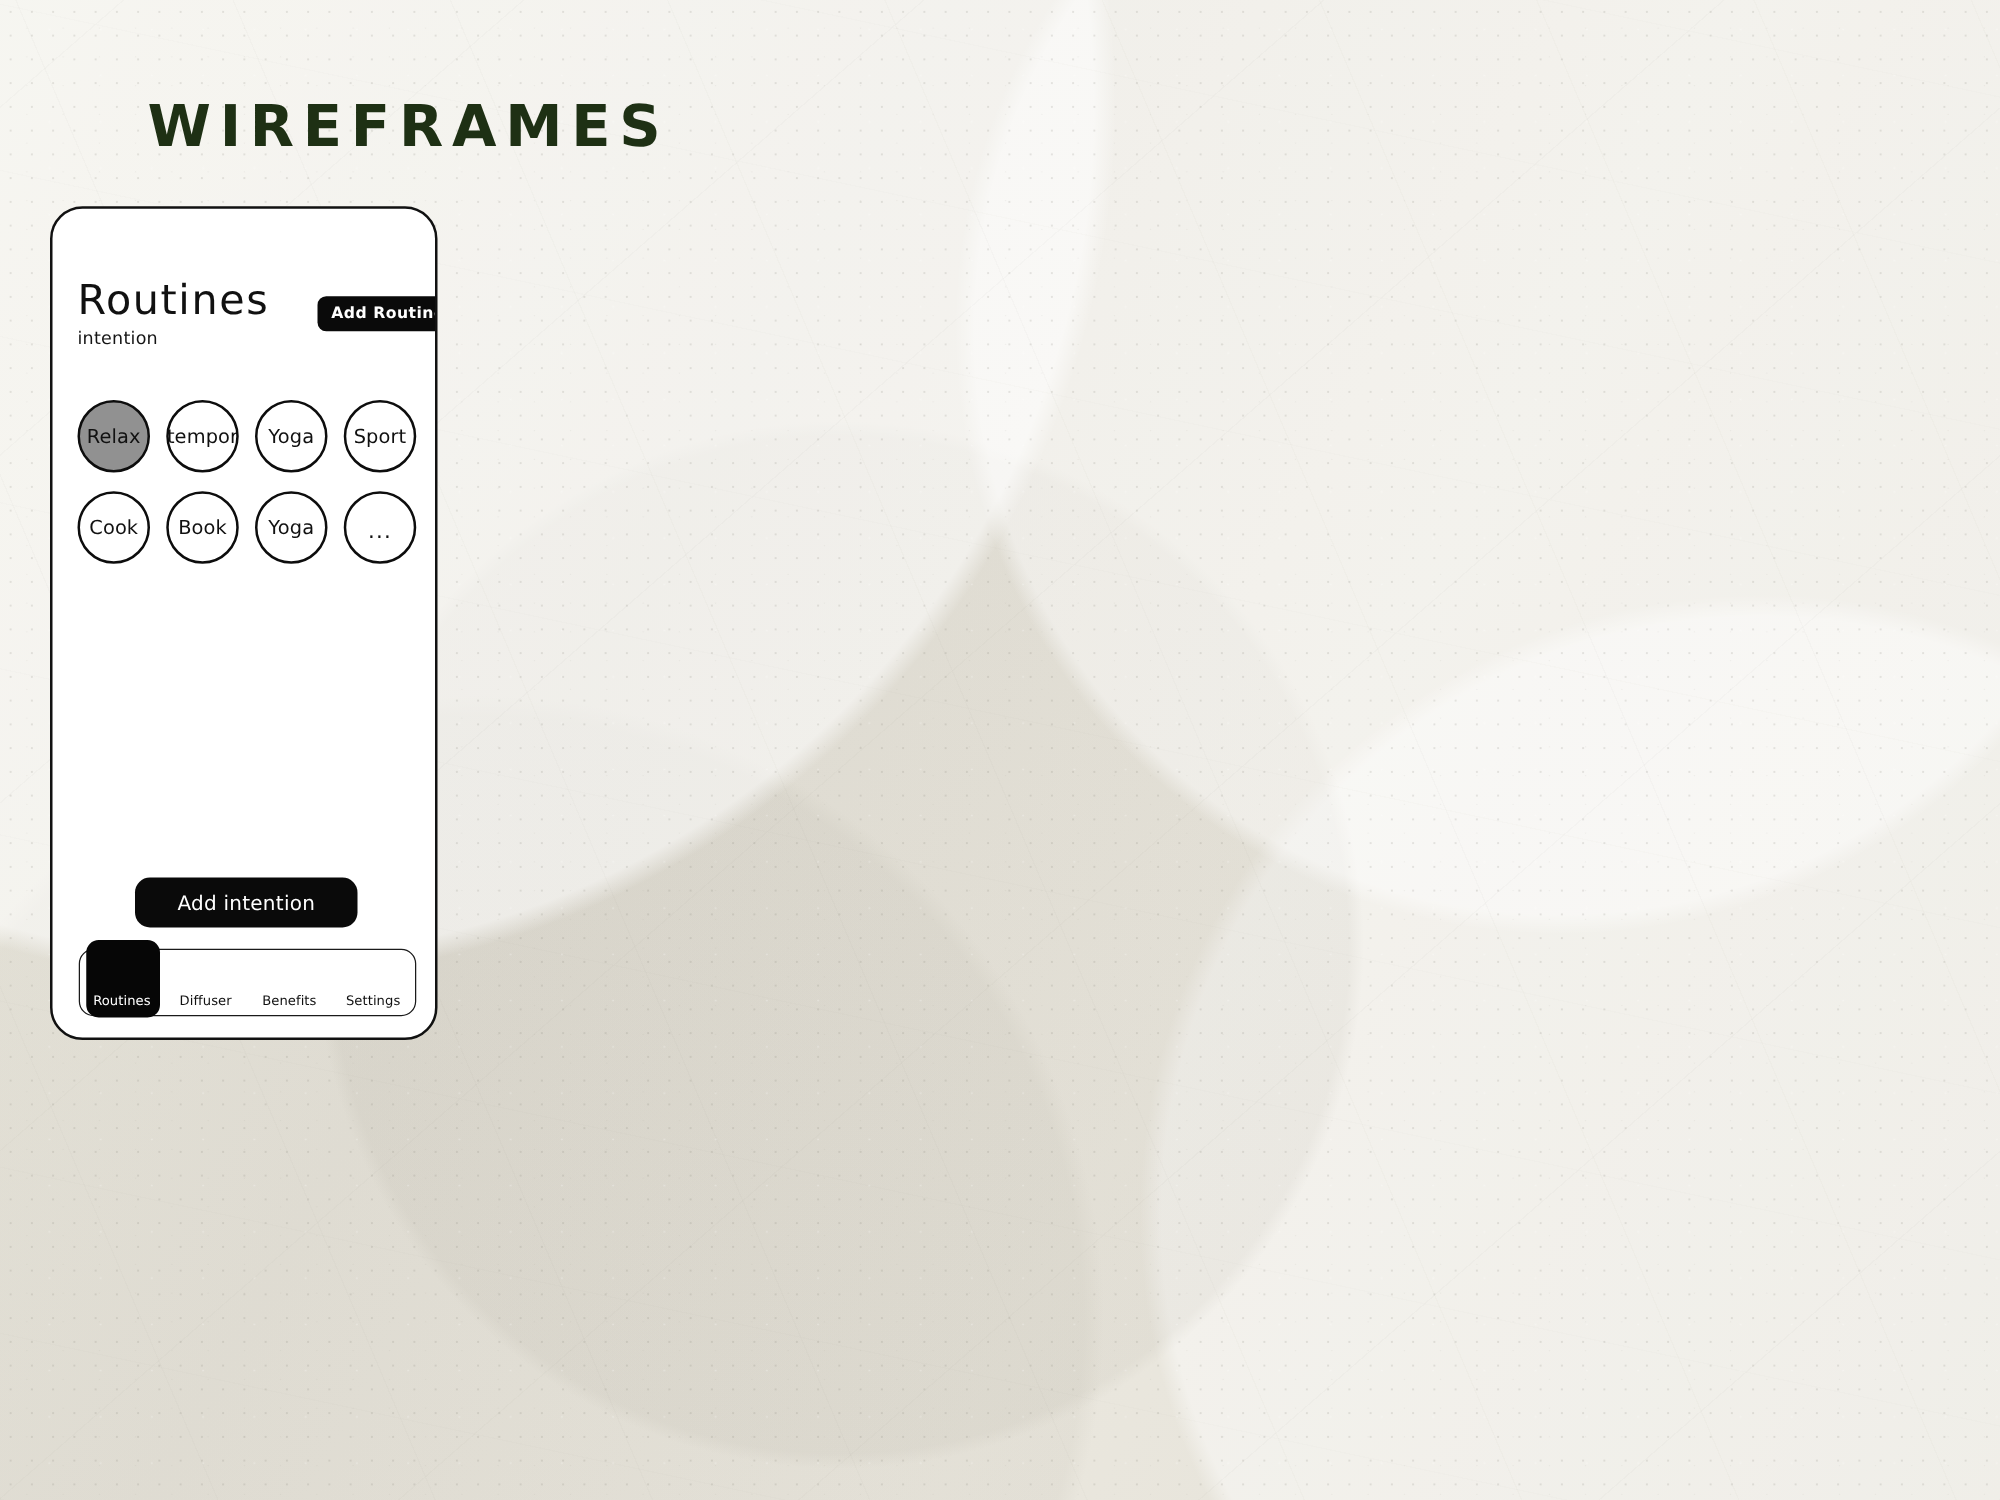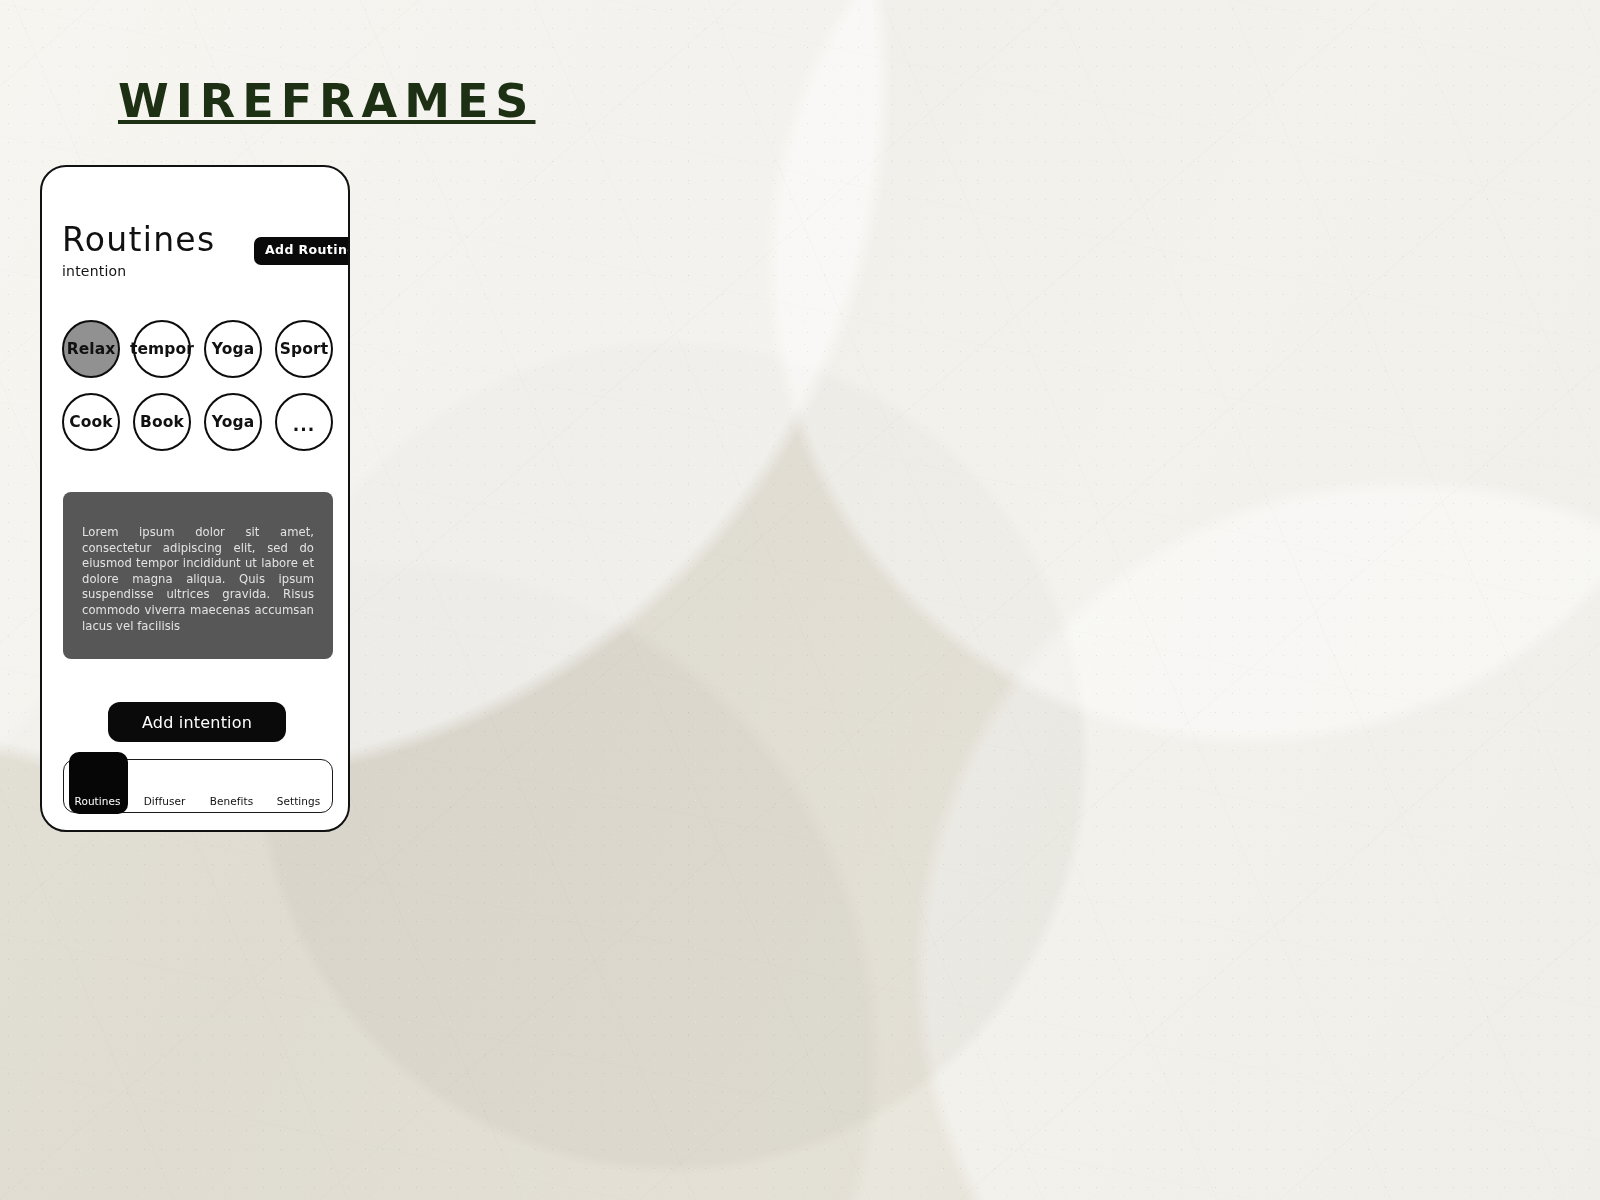--- a/index.html
+++ b/index.html
@@ -60,21 +60,20 @@
     left: 118px;
     top: 78px;
     z-index: 5;
     font-family: "DejaVu Sans", sans-serif;
     font-size: 46px;
     font-weight: 700;
     letter-spacing: 7px;
     color: #1e3014;
     line-height: 1;
     white-space: nowrap;
-    text-decoration: underline;
   }
 
   
   #phone-frame {
     position: absolute;
     left: 40px;
     top: 165px;
     width: 310px;
     height: 667px;
     box-sizing: border-box;
@@ -159,21 +158,20 @@
     border-radius: 50%;
     background: #ffffff;
     display: flex;
     align-items: center;
     justify-content: center;
     font-size: 15.5px;
     color: #111111;
     cursor: pointer;
     user-select: none;
     letter-spacing: .1px;
-    font-weight: bold;
   }
   .chip.selected {
     background: #919191;
   }
   .chip.more {
     font-size: 17px;
     align-items: flex-end;
     padding-bottom: 14px;
     letter-spacing: 1px;
   }
@@ -300,23 +298,20 @@
           <span>Book</span>
         </div>
       <div class="chip">
           <span>Yoga</span>
         </div>
       <div class="chip more">
           <span>...</span>
         </div>
     </div>
 
-    <div class="desc-panel">
-      <div class="desc-text">Lorem ipsum dolor sit amet, consectetur adipiscing elit, sed do eiusmod tempor incididunt ut labore et dolore magna aliqua. Quis ipsum suspendisse ultrices gravida. Risus commodo viverra maecenas accumsan lacus vel facilisis</div>
-    </div>
 
     <button class="add-intention-btn">Add intention</button>
 
     <div class="bottom-nav">
       <div class="nav-active-bg"></div>
       <div class="nav-items">
         <div class="nav-item active">Routines</div>
         <div class="nav-item">Diffuser</div>
         <div class="nav-item">Benefits</div>
         <div class="nav-item">Settings</div>

